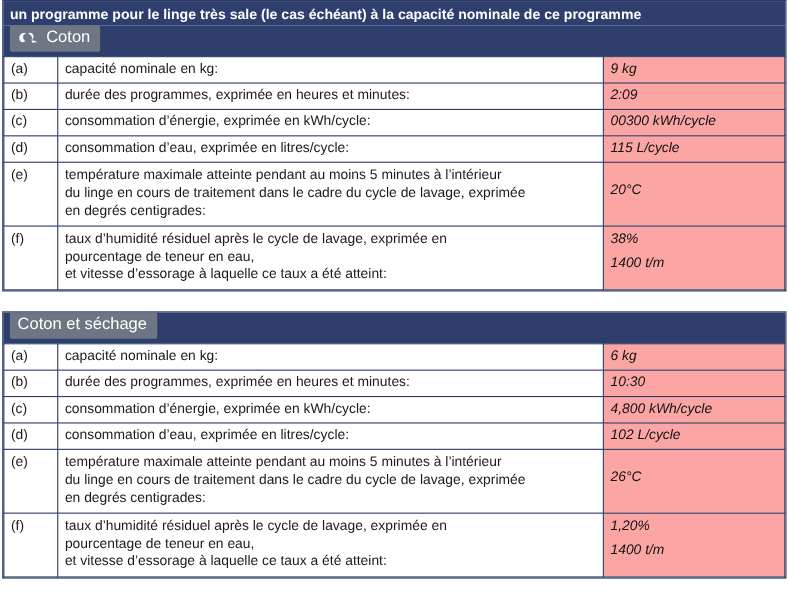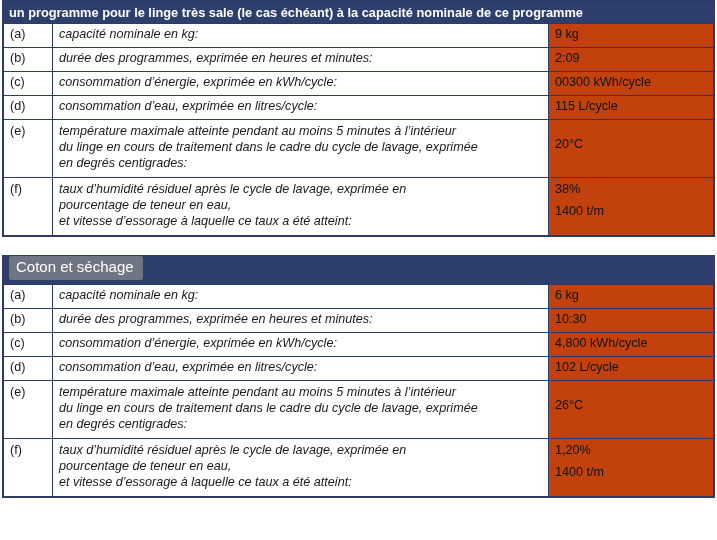--- a/index.html
+++ b/index.html
@@ -74,26 +74,26 @@
     font-size: 12.6px;
   }
   td.c-key {
     width: 36px;
     text-align: left;
     white-space: nowrap;
     border-right: none;
   }
   td.c-desc {
     border-left: none;
-    font-style: italic;
   }
   td.c-val {
     width: 152px;
-    background: #c2410c;
+    background: #fca5a5;
     color: #111111;
+    font-style: italic;
   }
   tr.r-white td.c-key, tr.r-white td.c-desc {
     background: #ffffff;
   }
   tr.r-tall td {
     padding-top: 4px;
     padding-bottom: 5px;
   }
   .val-inner {
     display: block;
@@ -107,20 +107,32 @@
     padding-top: 17px !important;
   }
 </style>
 </head>
 <body>
 
 <div class="page">
 
   <div class="block">
     <div class="block-header">un programme pour le linge très sale (le cas échéant) à la capacité nominale de ce programme</div>
+    <div class="cycle-bar">
+      <span class="cycle-chip">
+        <span class="cyc-icon">
+          <svg width="20" height="15" viewBox="0 0 20 15" aria-hidden="true">
+            <path d="M3 11 C1 9,1 6,3 4 C4.6 2.4,7 2.6,8 4.2 C6.6 3.6,5.2 4.4,5 6 C4.8 7.8,5.6 9.6,7 10.6 C5.6 11.6,4 11.8,3 11 Z" fill="#ffffff"></path>
+            <path d="M9.5 3.2 C11.3 2.2,13.4 2.8,14.2 4.6 C15 6.4,14.3 8.6,12.6 9.6 C13.4 8.1,13.1 6.2,11.9 5.1 C11.2 4.4,10.3 3.6,9.5 3.2 Z" fill="#ffffff"></path>
+            <path d="M12.6 10.2 C14.6 9.4,16.6 10.2,17.4 11.9 C16.1 11.2,14.6 11.3,13.5 12.2 C13.2 11.5,12.9 10.8,12.6 10.2 Z" fill="#ffffff"></path>
+          </svg>
+        </span>
+        <span>Coton</span>
+      </span>
+    </div>
     <table class="data">
       <tbody>
         <tr class="r-white">
           <td class="c-key">(a)</td>
           <td class="c-desc">
             <span class="desc-line">capacité nominale en kg:</span>
           </td>
           <td class="c-val">
             <span class="val-inner">9 kg</span>
           </td>

